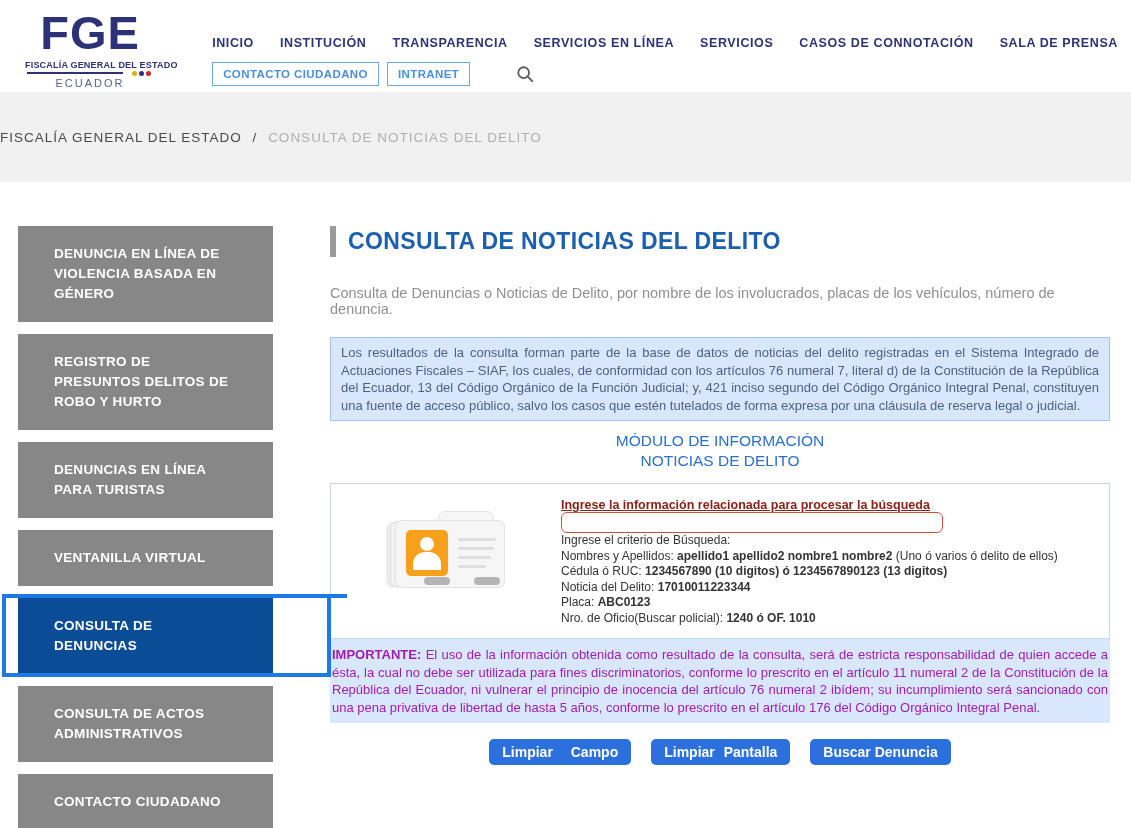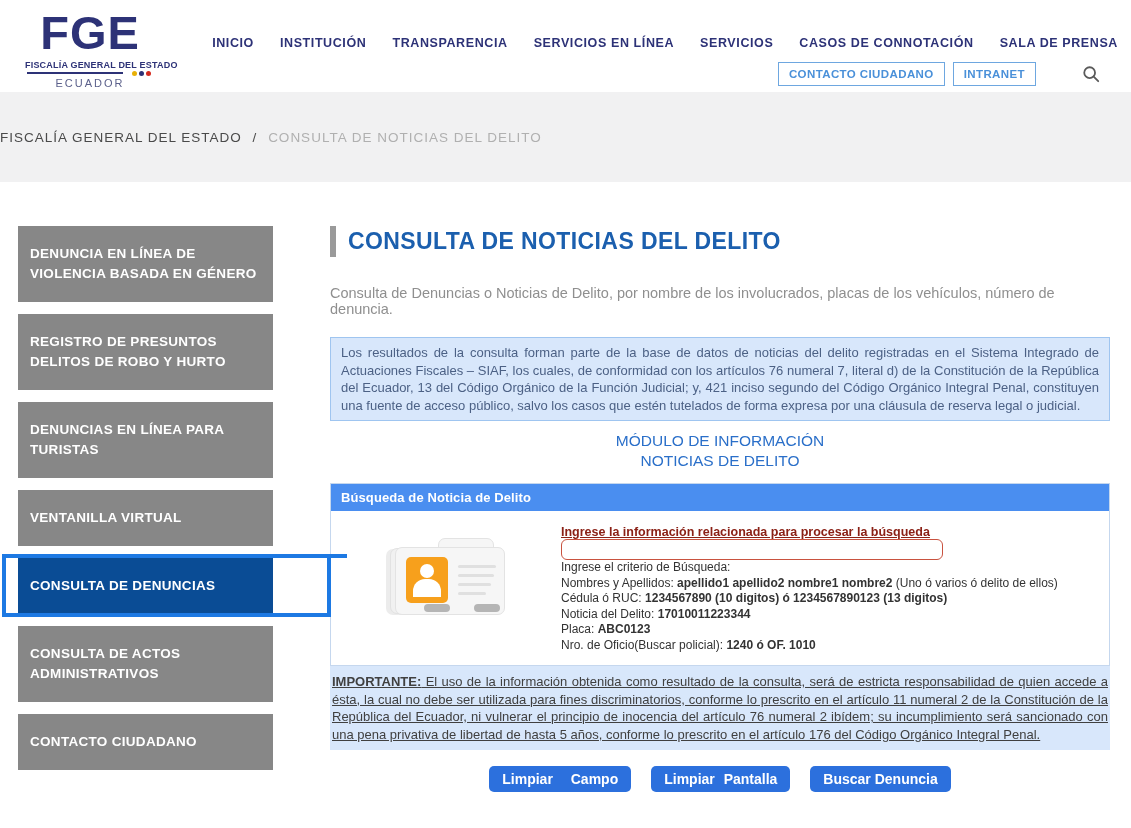--- a/index.html
+++ b/index.html
@@ -11,39 +11,39 @@
   .header { height:92px; background:#fff; display:flex; justify-content:space-between; align-items:flex-start; padding:8px 13px 0 25px; }
   .logo { width:130px; text-align:center; cursor:pointer; }
   .logo-acronym { font-size:47px; font-weight:bold; color:#2d3277; letter-spacing:1px; line-height:50px; }
   .logo-name { font-size:9px; font-weight:bold; color:#2d3277; letter-spacing:.2px; margin-top:2px; white-space:nowrap; }
   .logo-rule { position:relative; height:2px; background:#2d3277; margin:2px 2px 3px 2px; width:96px; }
   .logo-dots { position:absolute; right:-28px; top:-1px; display:flex; gap:2px; }
   .logo-dots i { width:5px; height:5px; border-radius:50%; display:block; }
   .dot-y { background:#e8b007; } .dot-b { background:#2d3277; } .dot-r { background:#d42a1e; }
   .logo-country { font-size:11px; color:#5a5f8a; letter-spacing:2px; }
 
-  .nav { display:flex; flex-direction:column; align-items:flex-end; padding-top:28px; }
+  .nav { display:flex; flex-direction:column; padding-top:28px; }
   .nav-row1 { display:flex; gap:26px; }
   .nav-link { font-size:12.5px; font-weight:bold; color:#2d3277; letter-spacing:.6px; cursor:pointer; white-space:nowrap; }
   .nav-row2 { display:flex; align-items:center; gap:8px; margin-top:12px; }
   .nav-btn { border:1px solid #6ea7e0; color:#4a90d9; font-size:11.5px; font-weight:bold; letter-spacing:.4px; padding:5px 10px; background:#fff; cursor:pointer; font-family:inherit; }
   .search-glyph { margin-left:38px; margin-right:18px; cursor:pointer; display:flex; align-items:center; }
 
   
   .crumb-band { height:90px; background:#f1f1f2; display:flex; align-items:center; }
   .crumb { font-size:13.5px; letter-spacing:1px; }
   .crumb .root { color:#4a4a4a; cursor:pointer; }
   .crumb .sep { color:#4a4a4a; margin:0 6px; }
   .crumb .curr { color:#b0b0b0; }
 
   
   .content { display:flex; padding:44px 21px 40px 18px; gap:57px; }
 
   .sidebar { width:255px; flex-shrink:0; }
-  .side-item { background:#878787; color:#fff; font-weight:bold; font-size:13.5px; letter-spacing:.3px; line-height:20px; padding:18px 12px; margin-bottom:12px; cursor:pointer; position:relative; }
+  .side-item { background:#878787; color:#fff; font-weight:bold; font-size:13.5px; letter-spacing:.3px; line-height:20px; padding:18px 36px; margin-bottom:12px; cursor:pointer; position:relative; }
   .side-item.selected { background:#0a4c95; }
   .hl-box { position:absolute; left:-16px; right:-58px; top:-4px; bottom:-3px; border:4px solid #1d79e3; pointer-events:none; }
   .hl-box::after { content:""; position:absolute; top:-4px; right:-20px; width:20px; height:4px; background:#1d79e3; }
 
   .main { flex:1; min-width:0; }
   .page-title-wrap { display:flex; align-items:stretch; margin-bottom:28px; }
   .page-title-bar { width:6px; background:#9a9a9a; margin-right:12px; }
   .page-title { font-size:23px; font-weight:bold; color:#1b5fae; letter-spacing:.4px; padding:2px 0; }
   .subtitle { font-size:14.5px; color:#8f8f8f; margin-bottom:20px; }
 
@@ -67,21 +67,21 @@
   .cl1 { top:32px; width:38px; } .cl2 { top:41px; width:36px; } .cl3 { top:50px; width:33px; } .cl4 { top:59px; width:28px; }
   .card-pill { position:absolute; top:71px; width:26px; height:8px; background:#b5b5b5; border-radius:4px; }
   .cp1 { left:38px; } .cp2 { left:88px; }
 
   .search-form { margin-left:45px; flex:1; }
   .input-label { font-size:12.5px; font-weight:bold; color:#8b2116; text-decoration:underline; margin-bottom:0; }
   .search-input { width:382px; height:21px; border:1px solid #c9523f; border-radius:6px; outline:none; padding:0 6px; font-family:inherit; font-size:12px; display:block; }
   .criteria { font-size:12px; color:#333; line-height:15.5px; }
   .criteria b { font-weight:bold; }
 
-  .important-box { background:#d8e7fb; color:#404040; font-size:13px; line-height:17.5px; text-align:justify; padding:7px 2px;text-decoration:underline; }
+  .important-box { background:#d8e7fb; color:#a21caf; font-size:13px; line-height:17.5px; text-align:justify; padding:7px 2px; }
   .important-box .lead { font-weight:bold; }
 
   .button-row { display:flex; justify-content:center; gap:20px; margin-top:16px; }
   .action-btn { background:#2c70dd; color:#fff; border:none; border-radius:5px; font-family:inherit; font-size:14px; font-weight:bold; padding:5px 13px; cursor:pointer; }
   .ws-wide { word-spacing:14px; }
   .ws-med { word-spacing:5px; }
 </style>
 </head>
 <body>
 
@@ -156,21 +156,20 @@
       <div class="subtitle">Consulta de Denuncias o Noticias de Delito, por nombre de los involucrados, placas de los vehículos, número de denuncia.</div>
 
       <div class="notice-box">Los resultados de la consulta forman parte de la base de datos de noticias del delito registradas en el Sistema Integrado de Actuaciones Fiscales – SIAF, los cuales, de conformidad con los artículos 76 numeral 7, literal d) de la Constitución de la República del Ecuador, 13 del Código Orgánico de la Función Judicial; y, 421 inciso segundo del Código Orgánico Integral Penal, constituyen una fuente de acceso público, salvo los casos que estén tutelados de forma expresa por una cláusula de reserva legal o judicial.</div>
 
       <div class="module-heading">
         <div>MÓDULO DE INFORMACIÓN</div>
         <div>NOTICIAS DE DELITO</div>
       </div>
 
       <div class="search-panel">
-        <div class="panel-header">Búsqueda de Noticia de Delito</div>
         <div class="panel-body">
 
           <div class="idcard">
             <div class="card-back"></div>
             <div class="card-back2"></div>
             <div class="card-tab"></div>
             <div class="card-front"></div>
             <div class="card-photo">
               <div class="person-head"></div>
               <div class="person-body"></div>

